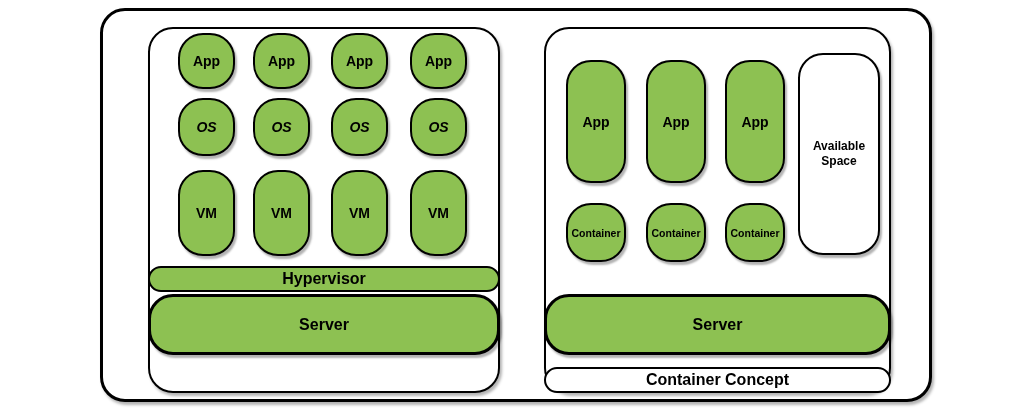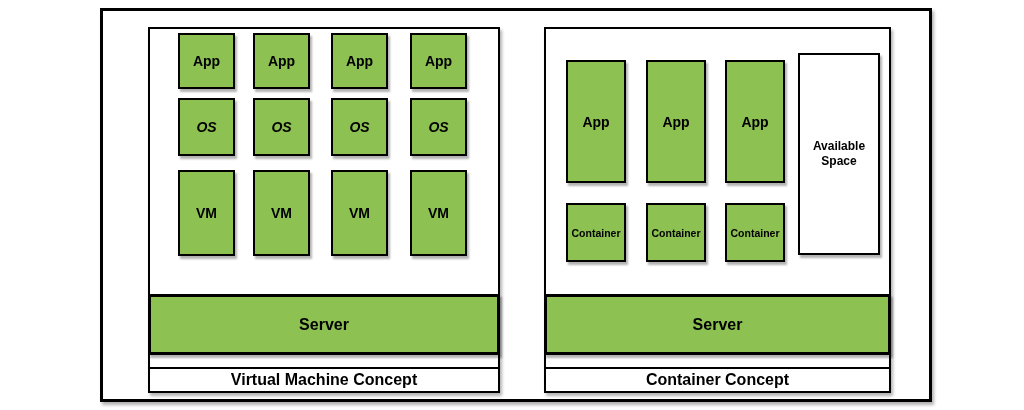--- a/index.html
+++ b/index.html
@@ -1,20 +1,20 @@
 <!DOCTYPE html>
 <html style="--box-fill-green: #8DC152; --border-black: #000000; --background-white: #FFFFFF;"><head>
 <meta charset="utf-8">
 <style>
   :root{
     --box-fill-green:#8DC152;
     --border-black:#000000;
     --background-white:#FFFFFF;
   }
-  *{ box-sizing:border-box; margin:0; padding:0; }
+  *{ box-sizing:border-box; margin:0; padding:0;border-radius:25px; }
   html,body{ background:var(--background-white); }
   body{
     width:1024px; height:410px; position:relative; overflow:hidden;
     font-family:"Liberation Sans","DejaVu Sans",sans-serif;
     font-weight:bold; color:#000;
   }
   .abs{ position:absolute; }
   .outer-frame{
     left:100px; top:8px; width:832px; height:394px;
     border:3px solid var(--border-black);
@@ -87,22 +87,22 @@
     <div class="gbox l-os l-c0">OS</div>
     <div class="gbox l-os l-c1">OS</div>
     <div class="gbox l-os l-c2">OS</div>
     <div class="gbox l-os l-c3">OS</div>
 
     <div class="gbox l-vm l-c0">VM</div>
     <div class="gbox l-vm l-c1">VM</div>
     <div class="gbox l-vm l-c2">VM</div>
     <div class="gbox l-vm l-c3">VM</div>
 
+    <div class="bar bar-hyper">Hypervisor</div>
     <div class="bar bar-server">Server</div>
-    <div class="caption">Virtual Machine Concept</div>
   </div>
 
   <div class="panel panel-right">
     <div class="gbox r-app r-c0">App</div>
     <div class="gbox r-app r-c1">App</div>
     <div class="gbox r-app r-c2">App</div>
 
     <div class="gbox r-cont r-c0">Container</div>
     <div class="gbox r-cont r-c1">Container</div>
     <div class="gbox r-cont r-c2">Container</div>

